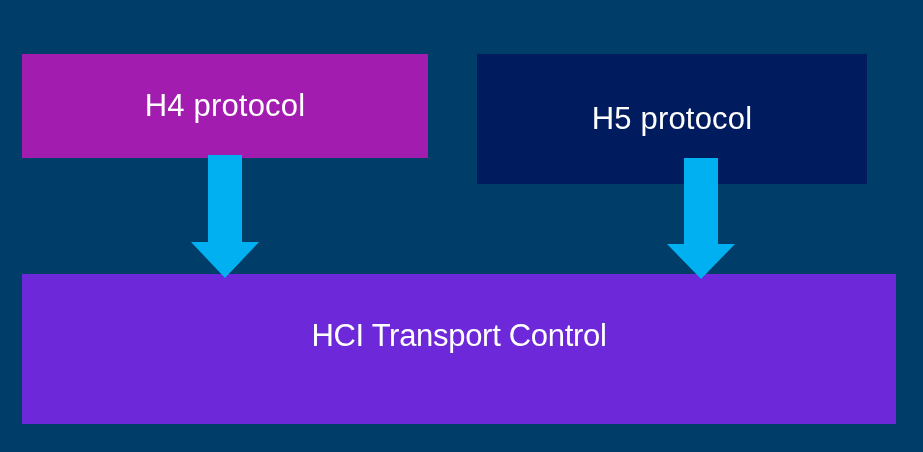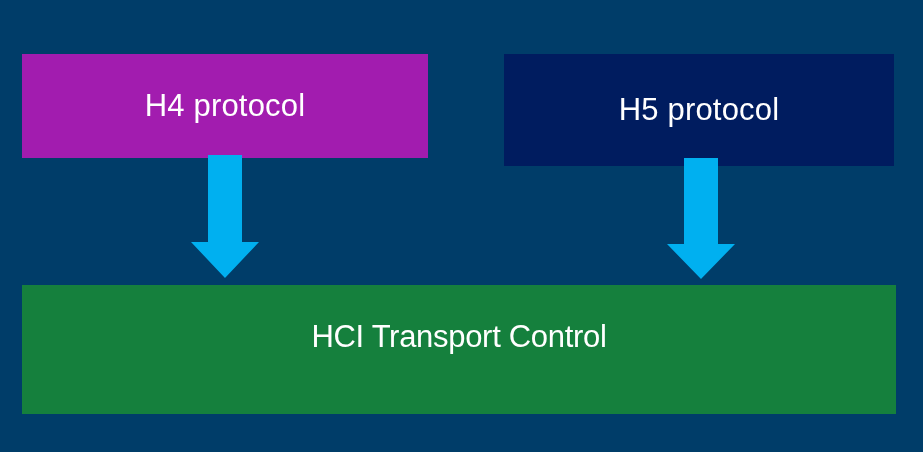--- a/index.html
+++ b/index.html
@@ -10,22 +10,22 @@
       font-family: "Liberation Sans", "DejaVu Sans", sans-serif;
     }
     .box {
       position: absolute;
       display: flex; align-items: center; justify-content: center;
       color: #ffffff;
       font-size: 31px;
       letter-spacing: 0.2px;
     }
     #h4 { left: 22px; top: 54px; width: 406px; height: 104px; background: #a21caf; }
-    #h5 { left: 504px; top: 54px; width: 390px; height: 112px; background: #001c5f; }
-    #hci { left: 22px; top: 285px; width: 874px; height: 129px; background: #15803d; }
+    #h5 { left: 477px; top: 54px; width: 390px; height: 130px; background: #001c5f; }
+    #hci { left: 22px; top: 274px; width: 874px; height: 150px; background: #6d28d9; }
     #hci span { position: relative; top: -13px; letter-spacing: -0.3px; }
     .arrow { position: absolute; }
   </style>
 </head>
 <body>
 
 <div class="box" id="h4">
   <span>H4 protocol</span>
 </div>
 

